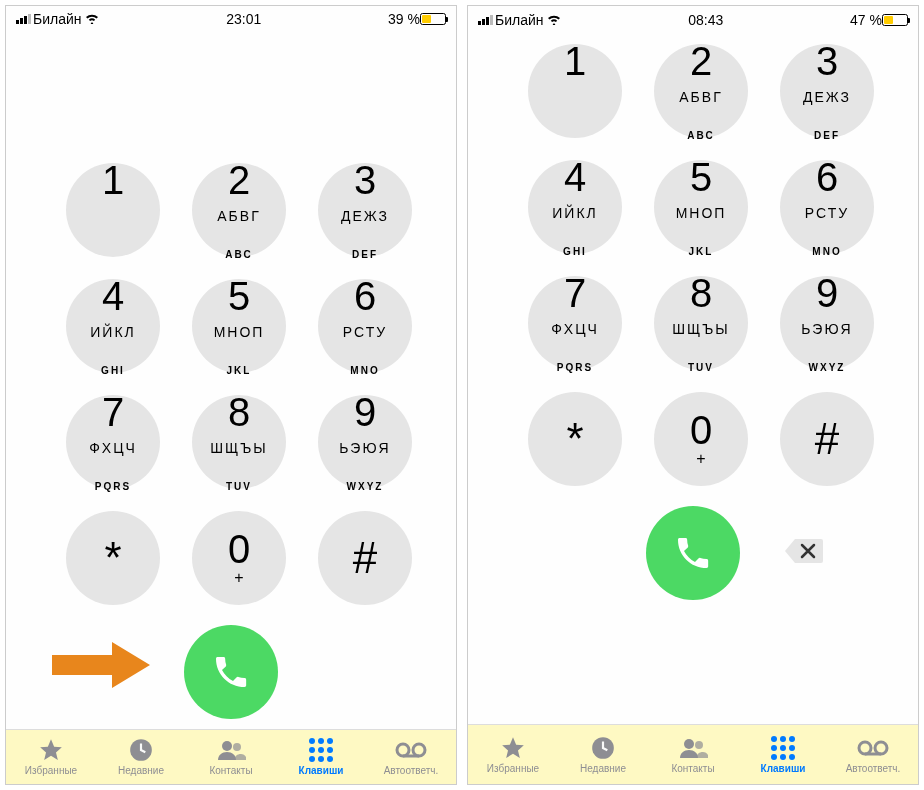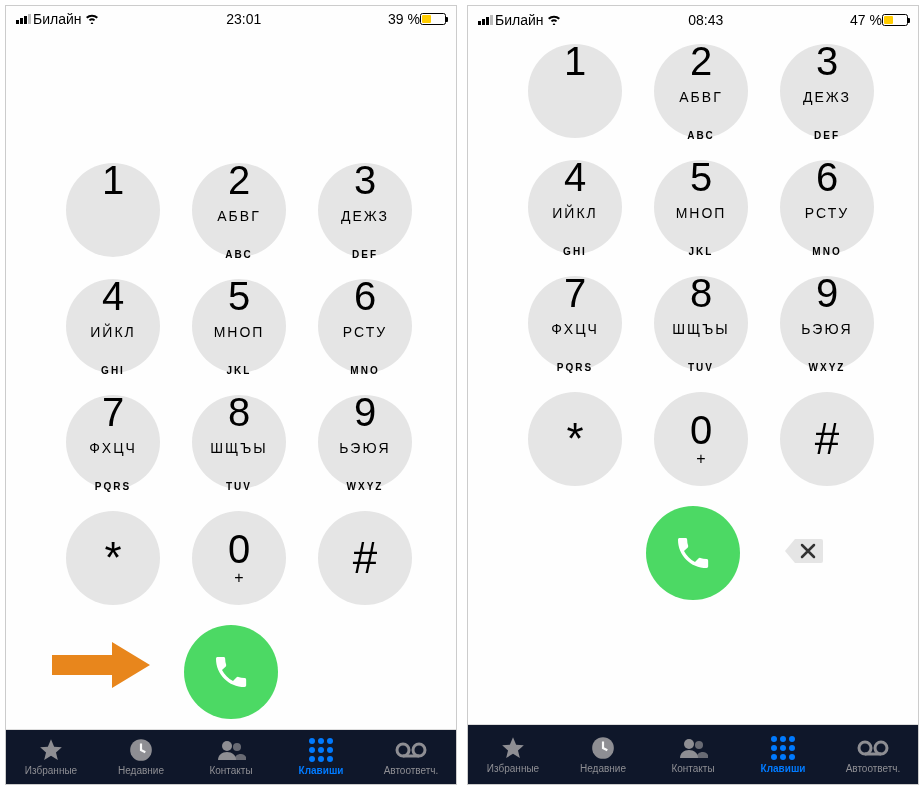--- a/index.html
+++ b/index.html
@@ -123,21 +123,21 @@
       left: 46px;
       top: 50%;
       transform: translateY(-50%);
     }
 
     .tab-bar {
       margin-top: auto;
       height: 60px;
       border-top: 1px solid #ddd;
       display: flex;
-      background: #0f172a;
+      background: #fef9c3;
     }
     .tab {
       flex: 1;
       display: flex;
       flex-direction: column;
       align-items: center;
       justify-content: center;
       gap: 2px;
       cursor: pointer;
       color: #8e8e93;

